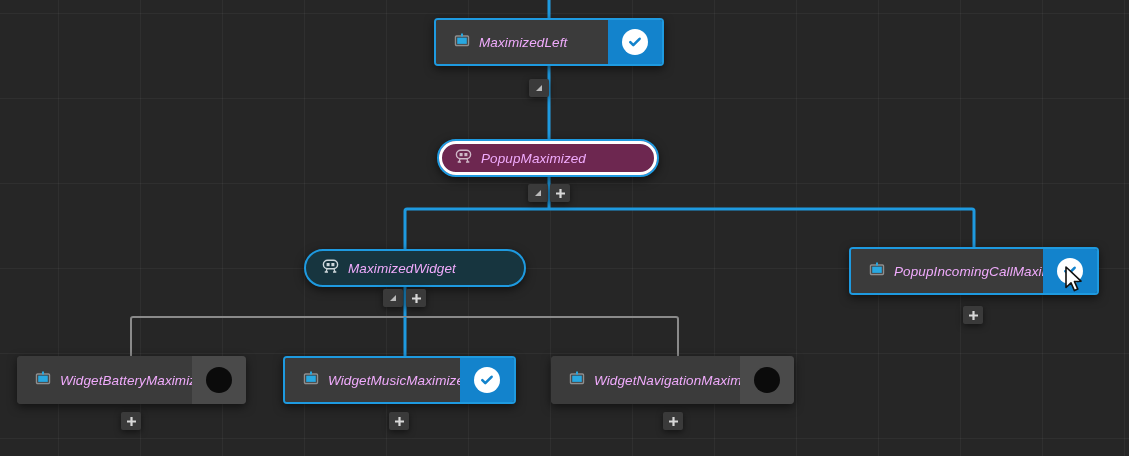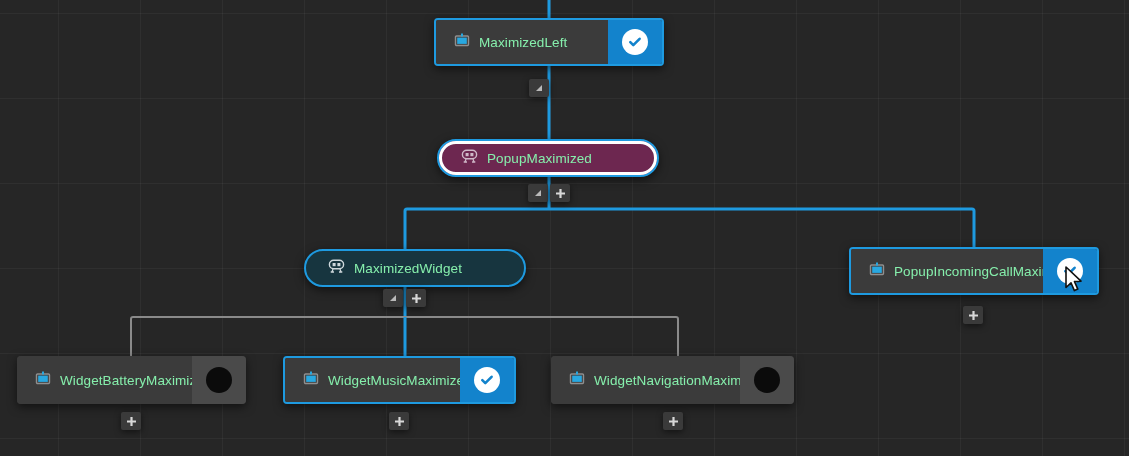--- a/index.html
+++ b/index.html
@@ -44,25 +44,26 @@
   }
   .node .body {
     display: flex;
     align-items: center;
     flex: 1 1 auto;
     padding-left: 18px;
     background: #3b3b3b;
     min-width: 0;
   }
   .node .label {
-    color: #86efac;
+    color: #f0abfc;
     font-size: 13.5px;
     letter-spacing: .1px;
     white-space: nowrap;
     margin-left: 9px;
+    font-style: italic;
   }
   .node .slot {
     flex: 0 0 auto;
     display: flex;
     align-items: center;
     justify-content: center;
   }
 
   
   .rect {
@@ -87,21 +88,21 @@
   .pill {
     height: 38px;
     border-radius: 20px;
     align-items: center;
     box-shadow: 0 3px 10px rgba(0,0,0,.55);
     box-sizing: border-box;
   }
   .pill .body {
     background: transparent;
     border-radius: 8px;
-    padding-left: 22px;
+    padding-left: 16px;
     height: 100%;
     align-items: center;
   }
   .pill.purple {
     background: #6d2750;
     border: 2px solid #1e9ae0;
     outline: 3px solid #ffffff;
     outline-offset: -5px;
   }
   .pill.teal {

